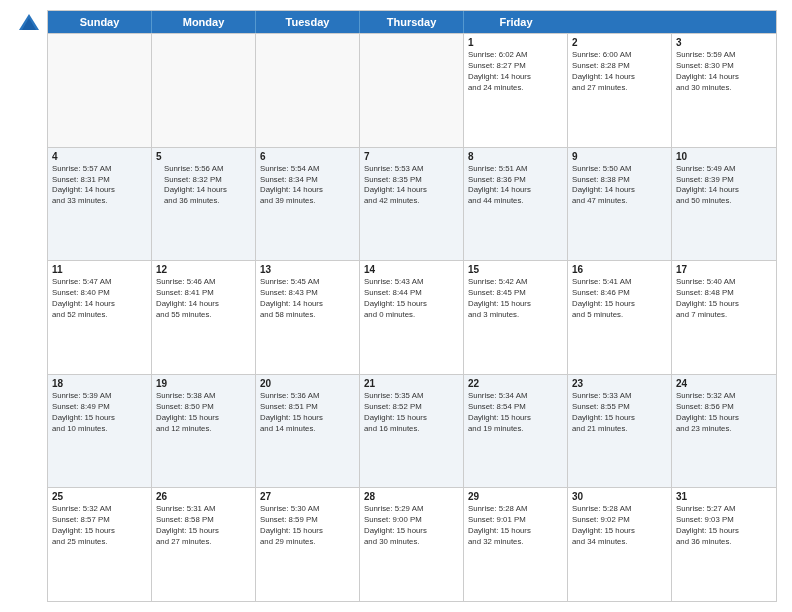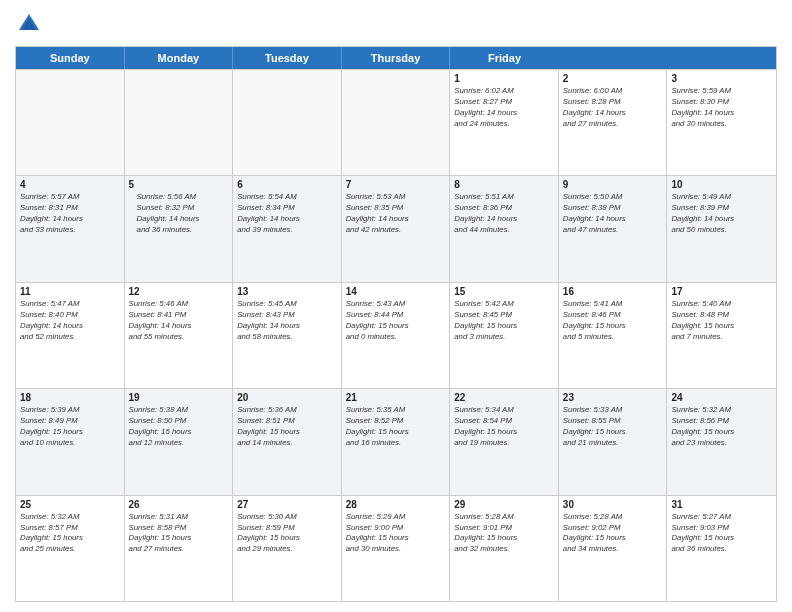--- a/index.html
+++ b/index.html
@@ -8,21 +8,21 @@
       height: 612px;
       font-family: Arial, sans-serif;
       background: #fff;
       overflow: hidden;
     }
     .page {
       width: 792px;
       height: 612px;
       padding: 10px 15px;
       display: flex;
-      flex-direction: column;
+      flex-direction: row;
     }
     .header {
       display: flex;
       justify-content: space-between;
       align-items: flex-start;
       margin-bottom: 8px;
     }
     .logo {
       display: flex;
       align-items: center;
@@ -100,21 +100,20 @@
     .day-num {
       font-size: 10px;
       font-weight: bold;
       color: #222;
       margin-bottom: 2px;
     }
     .day-info {
       font-size: 7.8px;
       line-height: 1.4;
       color: #333;
-      font-style: italic;
     }
   </style>
 </head>
 <body>
 
 <div class="page">
   <div class="header">
     <div class="logo">
       <svg class="logo-icon" viewBox="0 0 28 28">
         <polygon points="14,4 24,20 4,20" fill="#2874be"></polygon>

